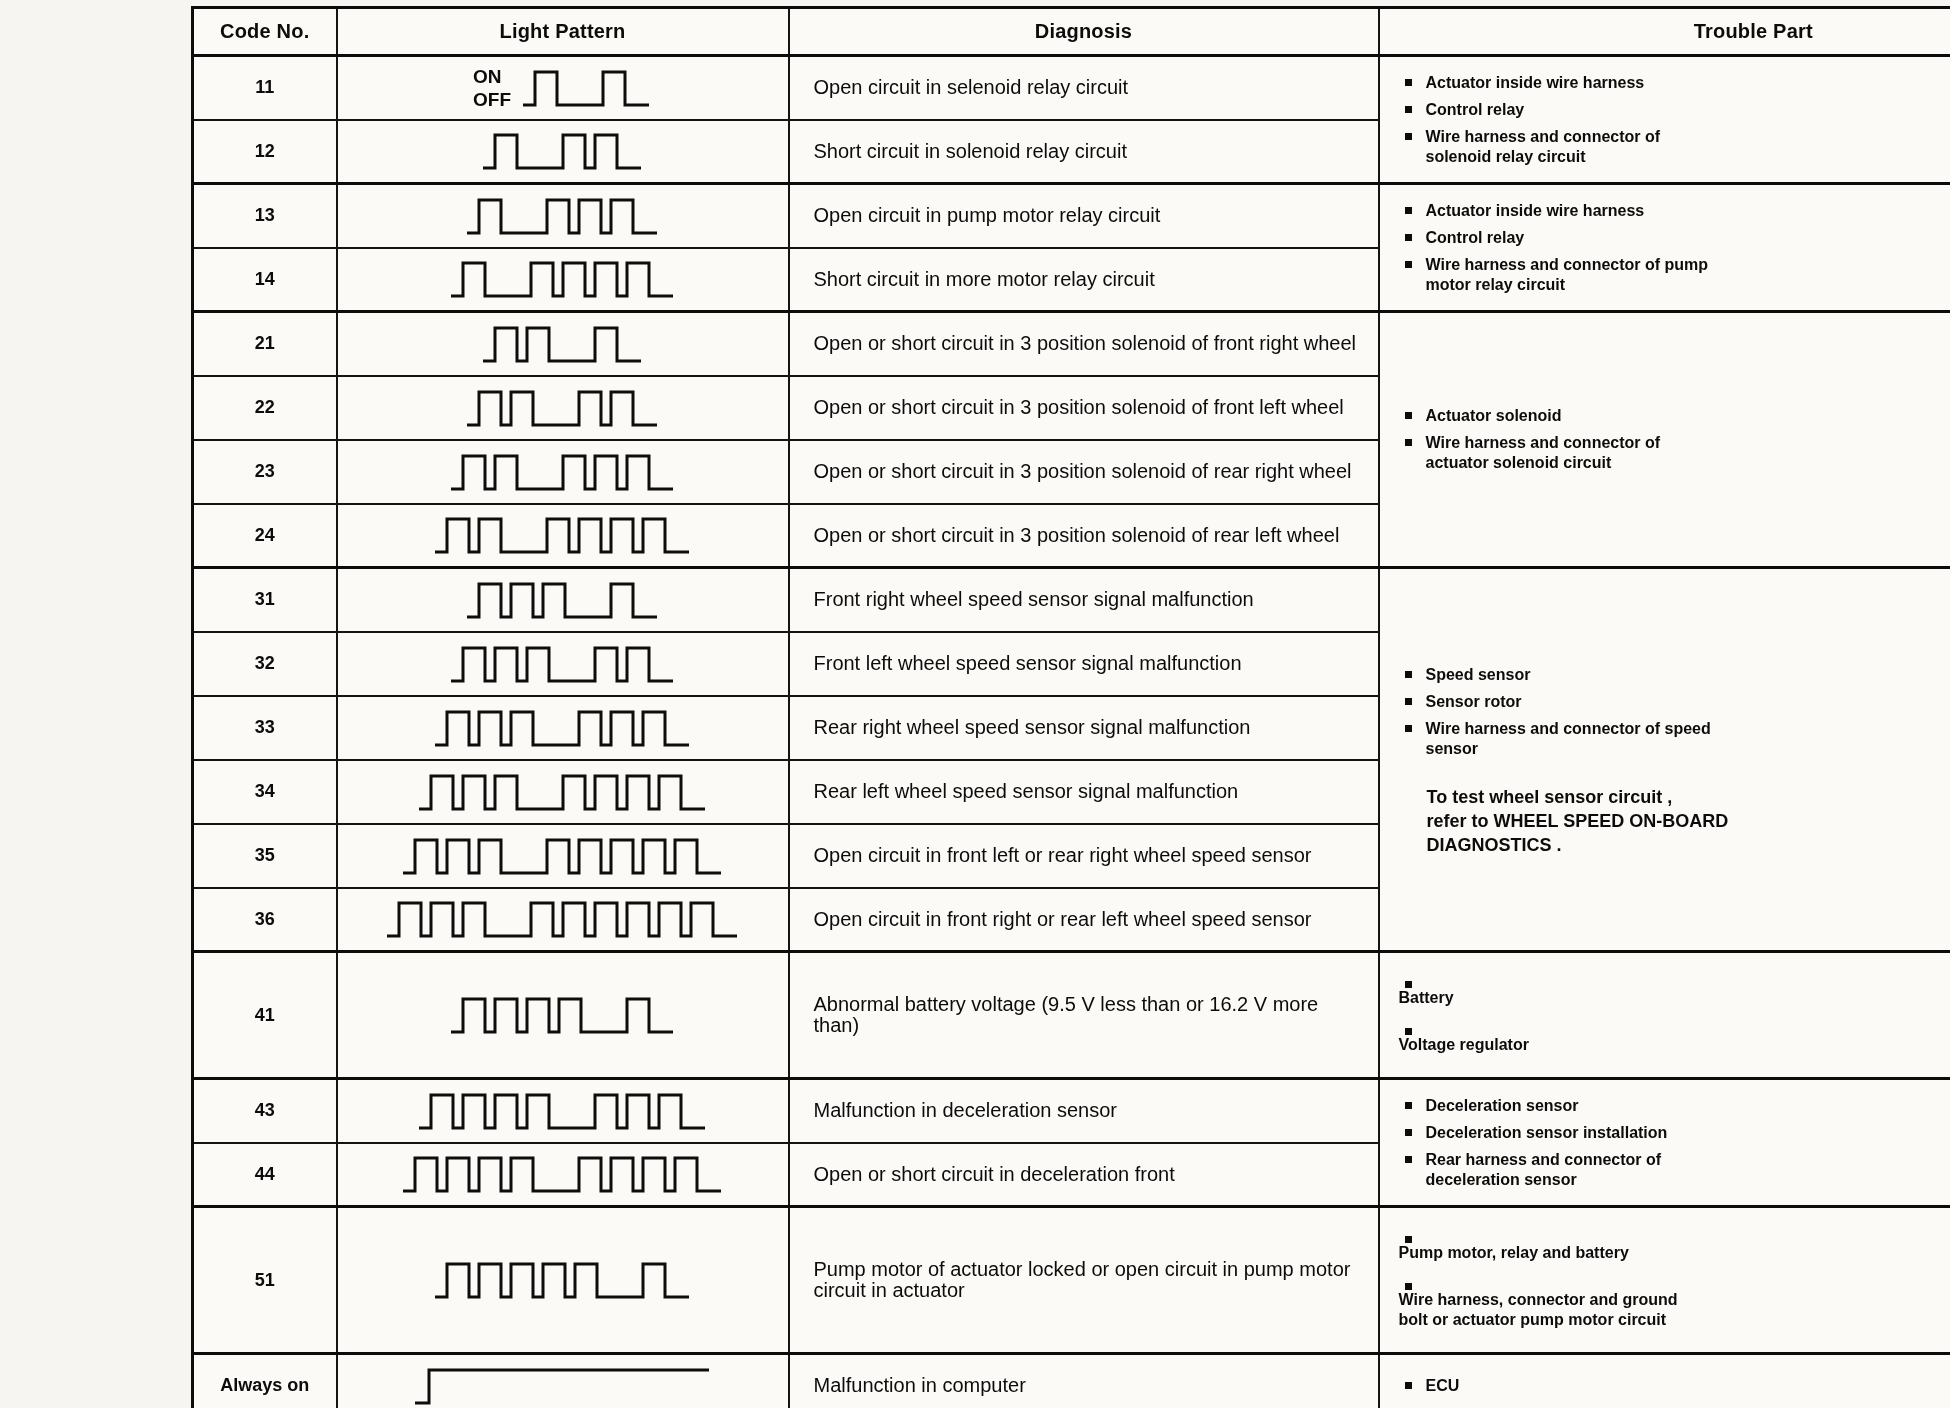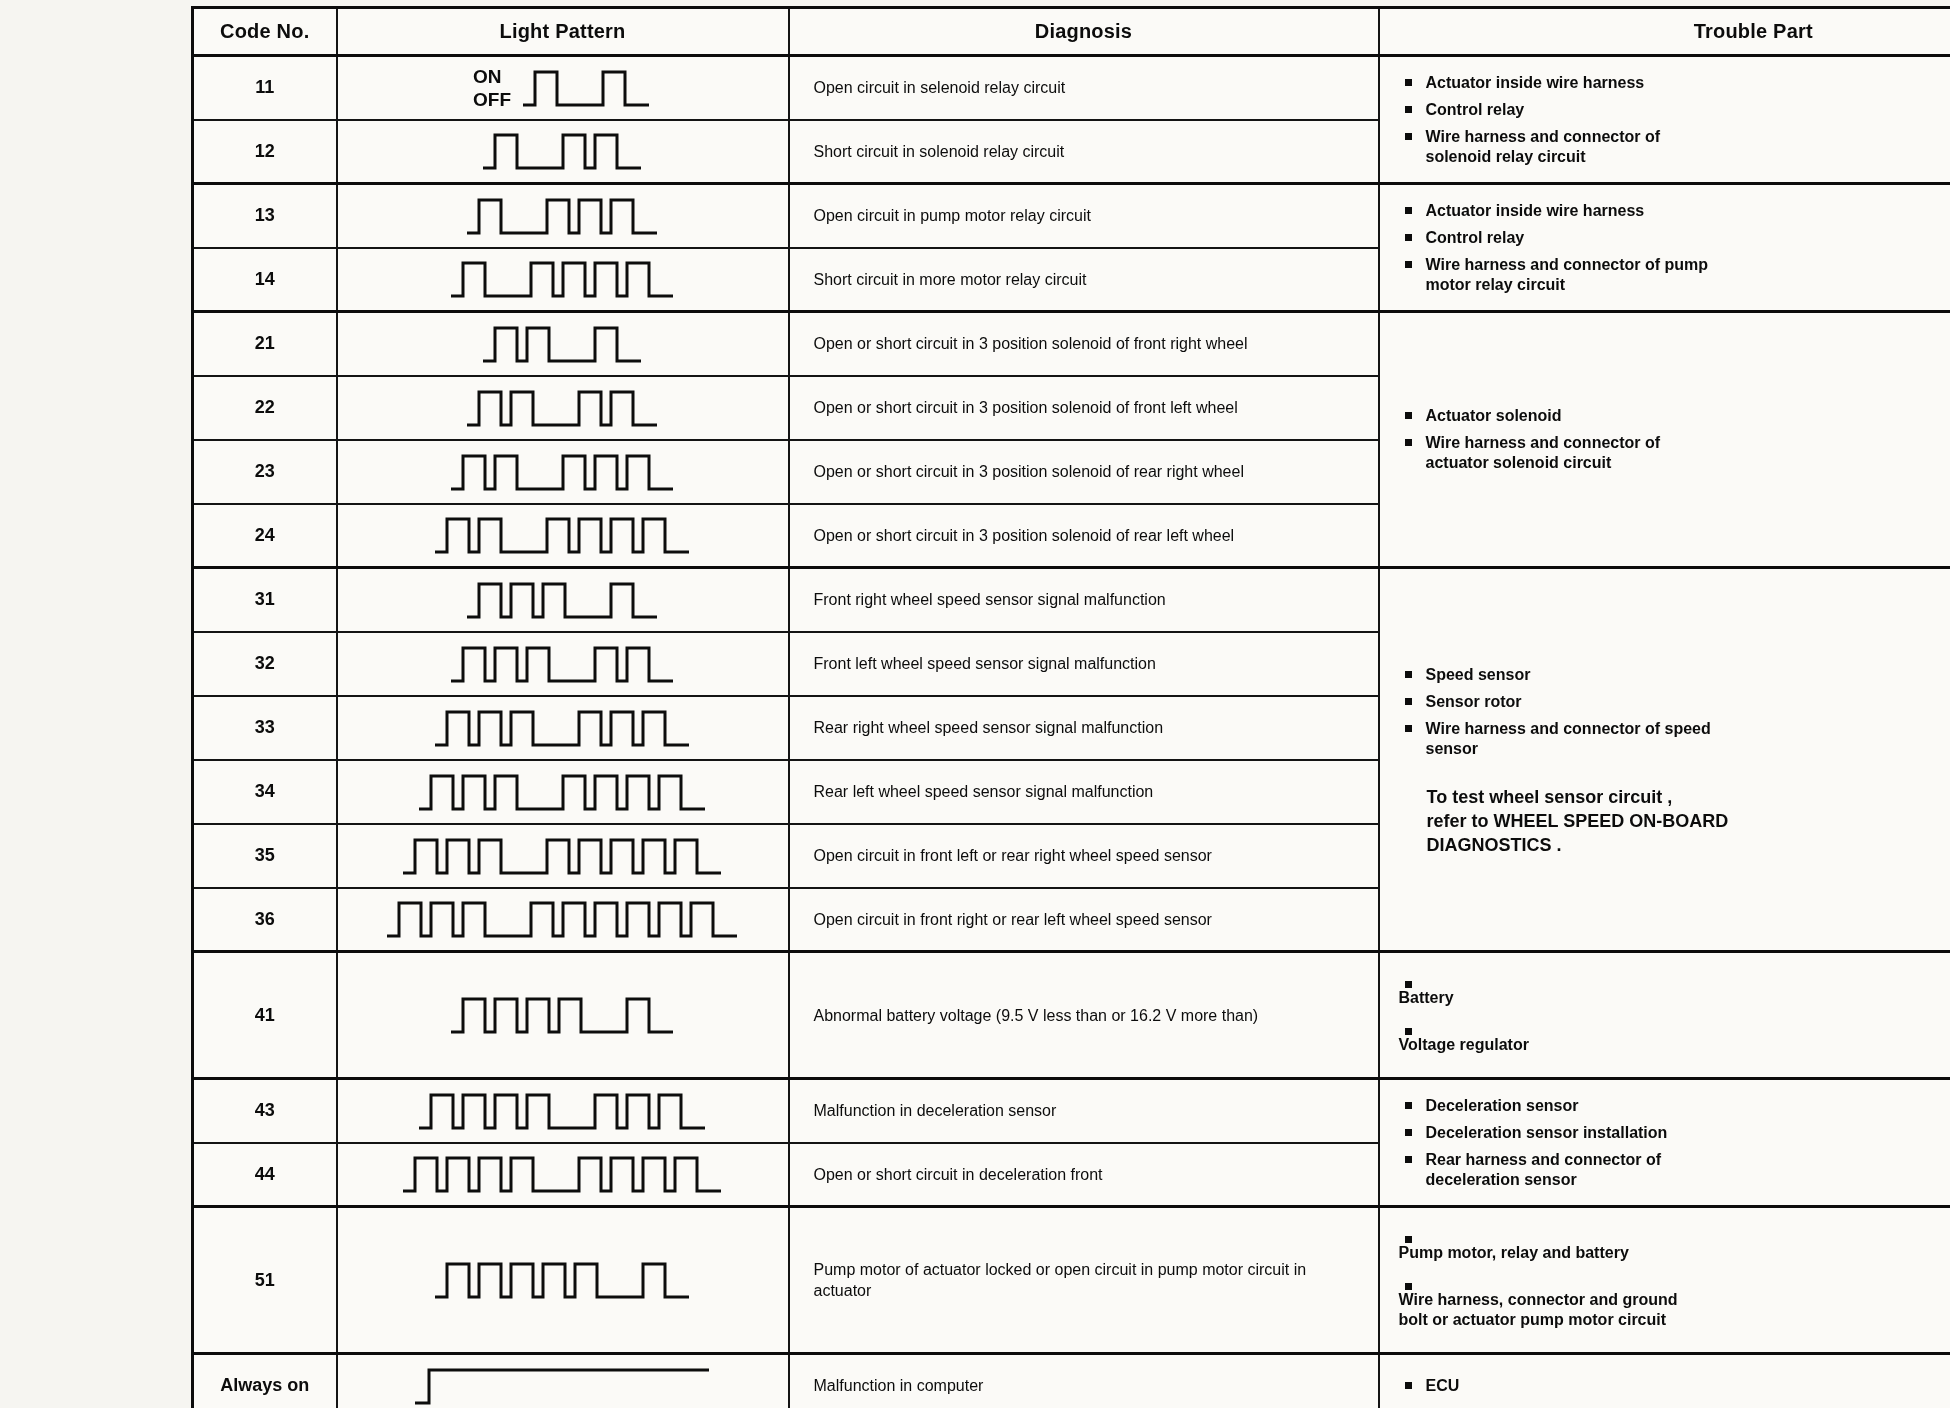--- a/index.html
+++ b/index.html
@@ -10,21 +10,21 @@
   th,td{border:2px solid #141414;padding:0;vertical-align:middle;}
   thead tr{height:48px;}
   thead th{font-size:20px;font-weight:bold;text-align:center;border-bottom:3px solid #0c0c0c;letter-spacing:.2px;}
   tbody tr{height:64px;}
   tbody tr.tall{height:112px;}
   tr.group-start td{border-top:3px solid #0c0c0c;}
   td.code-cell{text-align:center;font-size:18px;font-weight:bold;margin-left:46px;}
   td.light-pattern-cell{padding:2px 4px;}
   .pattern-wrap{display:flex;align-items:center;justify-content:center;}
   .onoff{display:flex;flex-direction:column;justify-content:space-between;height:44px;margin-right:10px;font-size:19px;font-weight:bold;line-height:21px;}
-  td.diagnosis-cell{font-size:16px;padding:4px 14px 4px 24px;line-height:21px;}
+  td.diagnosis-cell{font-size:20px;padding:4px 14px 4px 24px;line-height:21px;}
   td.trouble-part-cell{padding:8px 12px 8px 19px;font-size:16px;line-height:20px;vertical-align:middle;}
   .bullet-item{display:flex;align-items:flex-start;margin:7px 0;font-weight:bold;}
   tr.tall .bullet-item{margin:14px 0;flex-direction:column;}
   .bullet-square{flex:0 0 auto;width:7px;height:7px;background:#0c0c0c;margin:6px 14px 0 6px;}
   .bullet-text{display:block;max-width:300px;}
   .note{margin:26px 0 4px 28px;font-size:18px;font-weight:bold;line-height:24px;}
   .note-line{display:block;}
   svg.wave path{stroke:#0d0d0d;stroke-width:3;fill:none;}
 </style>
 </head>

